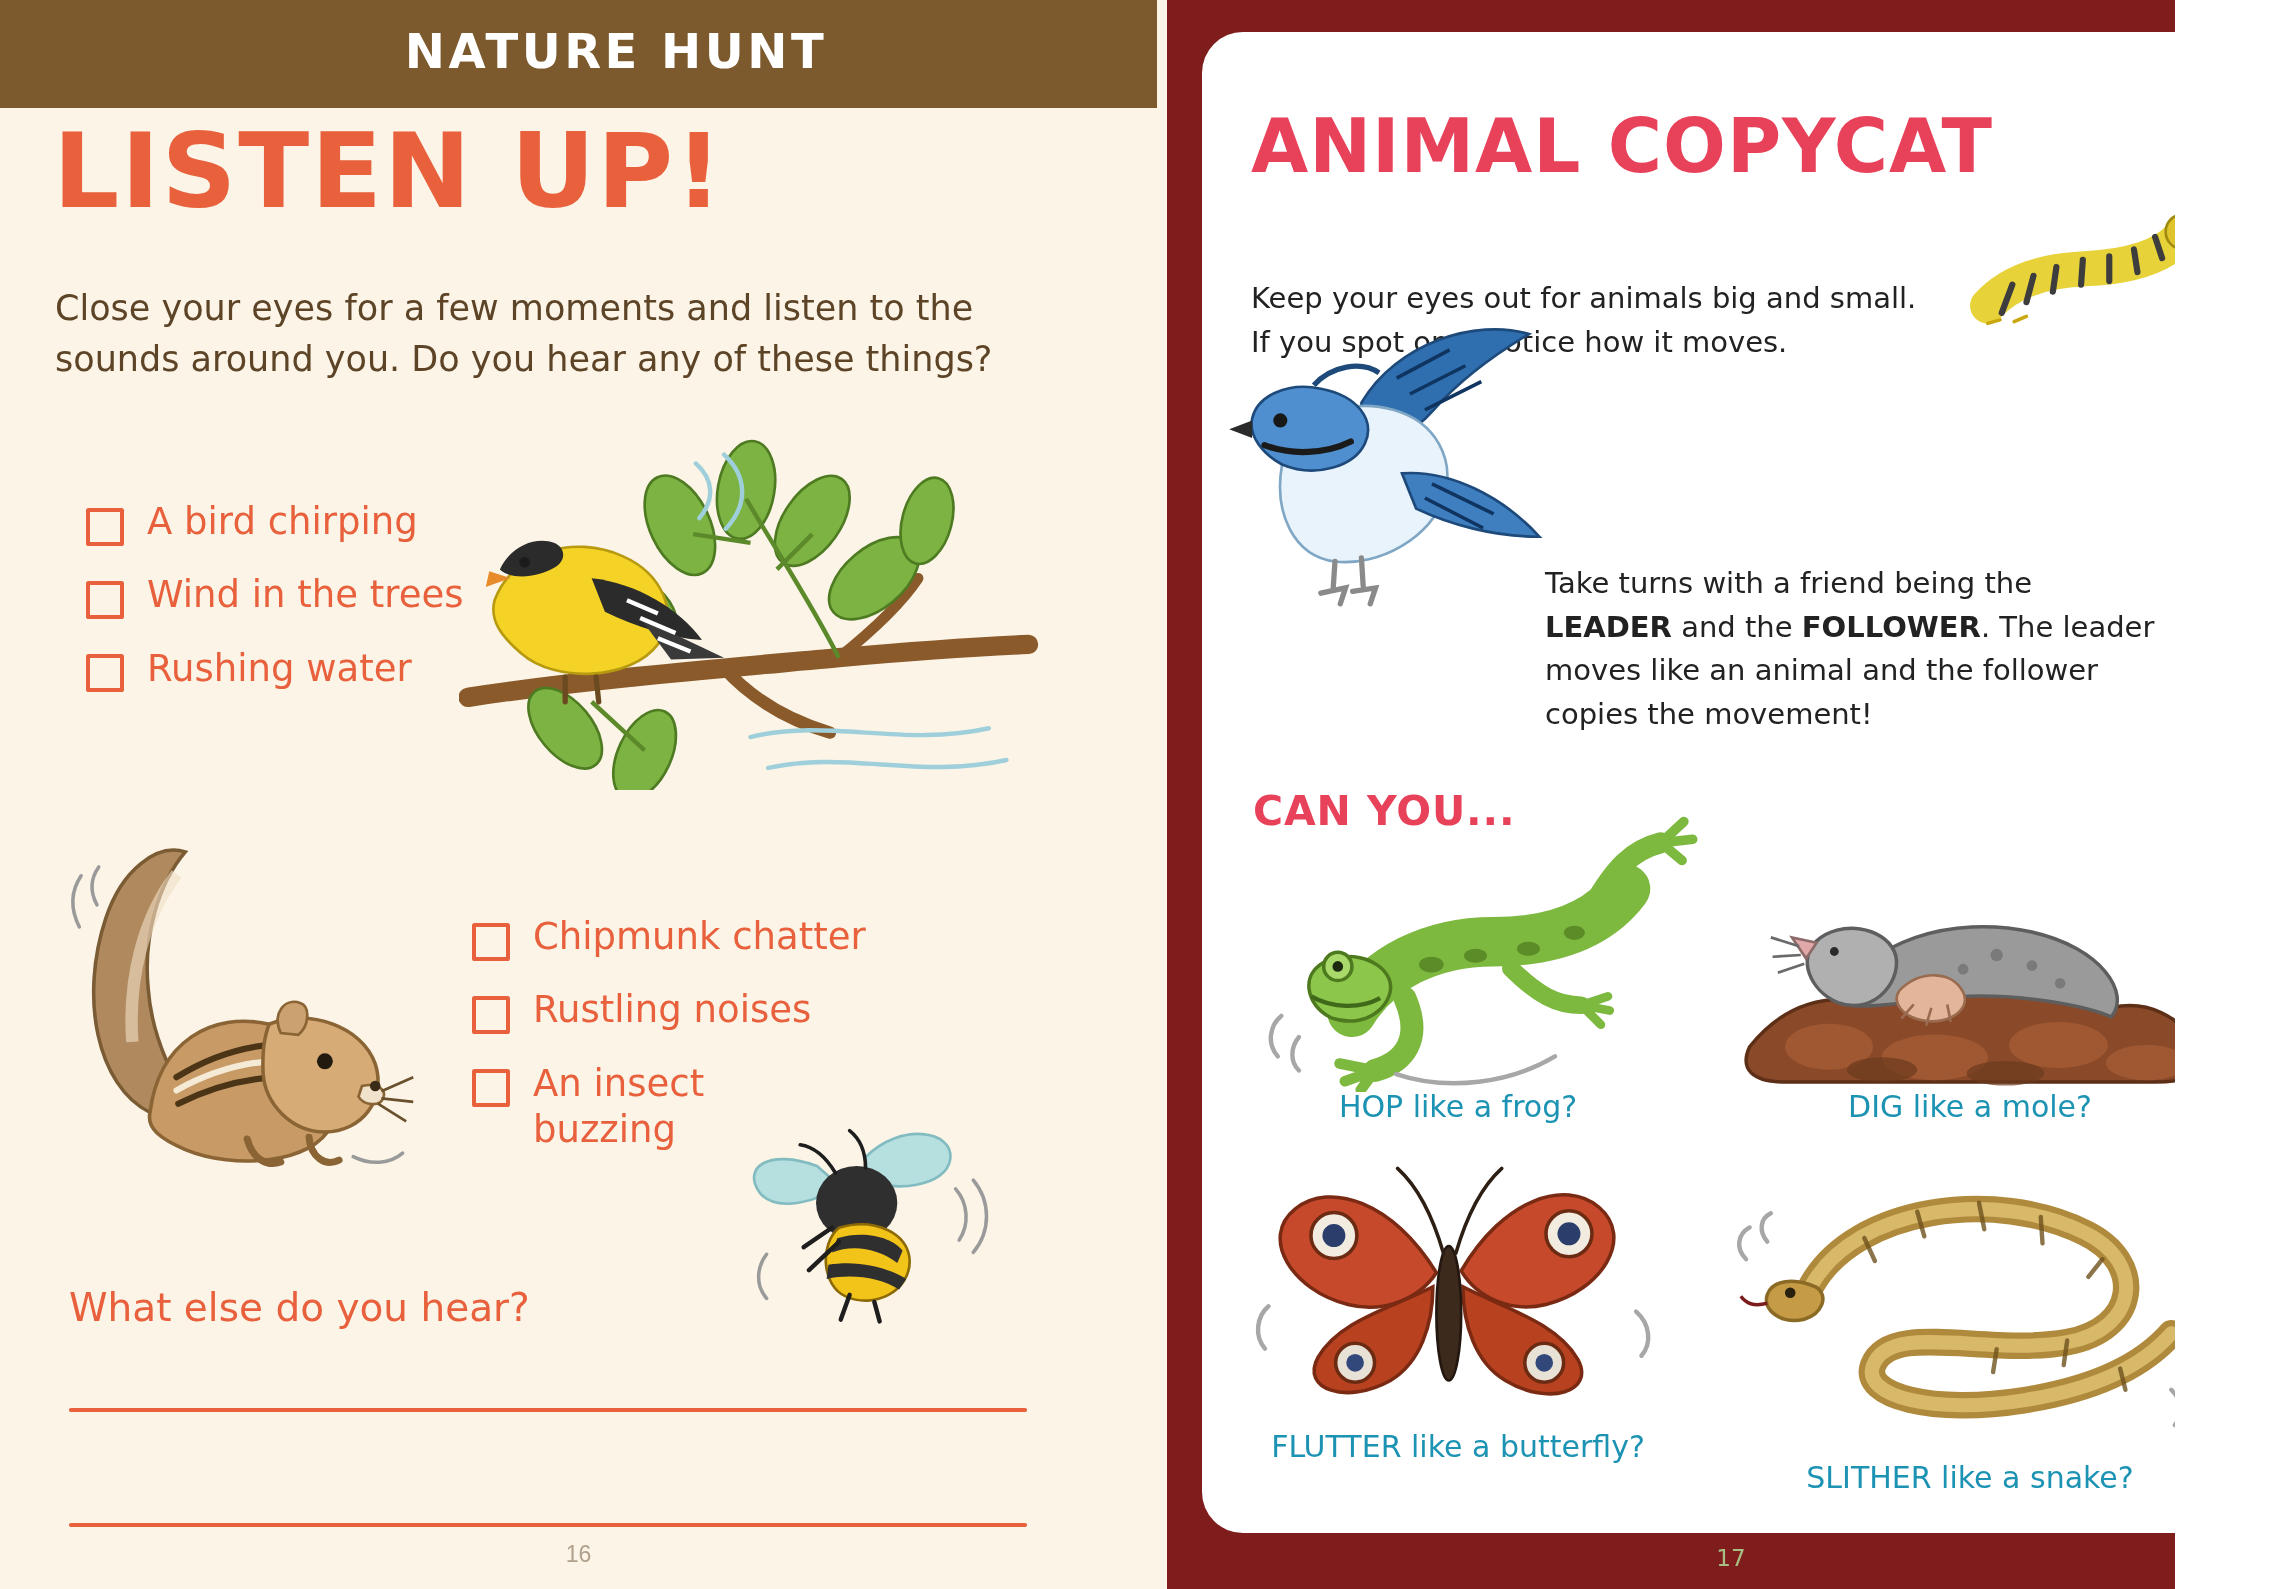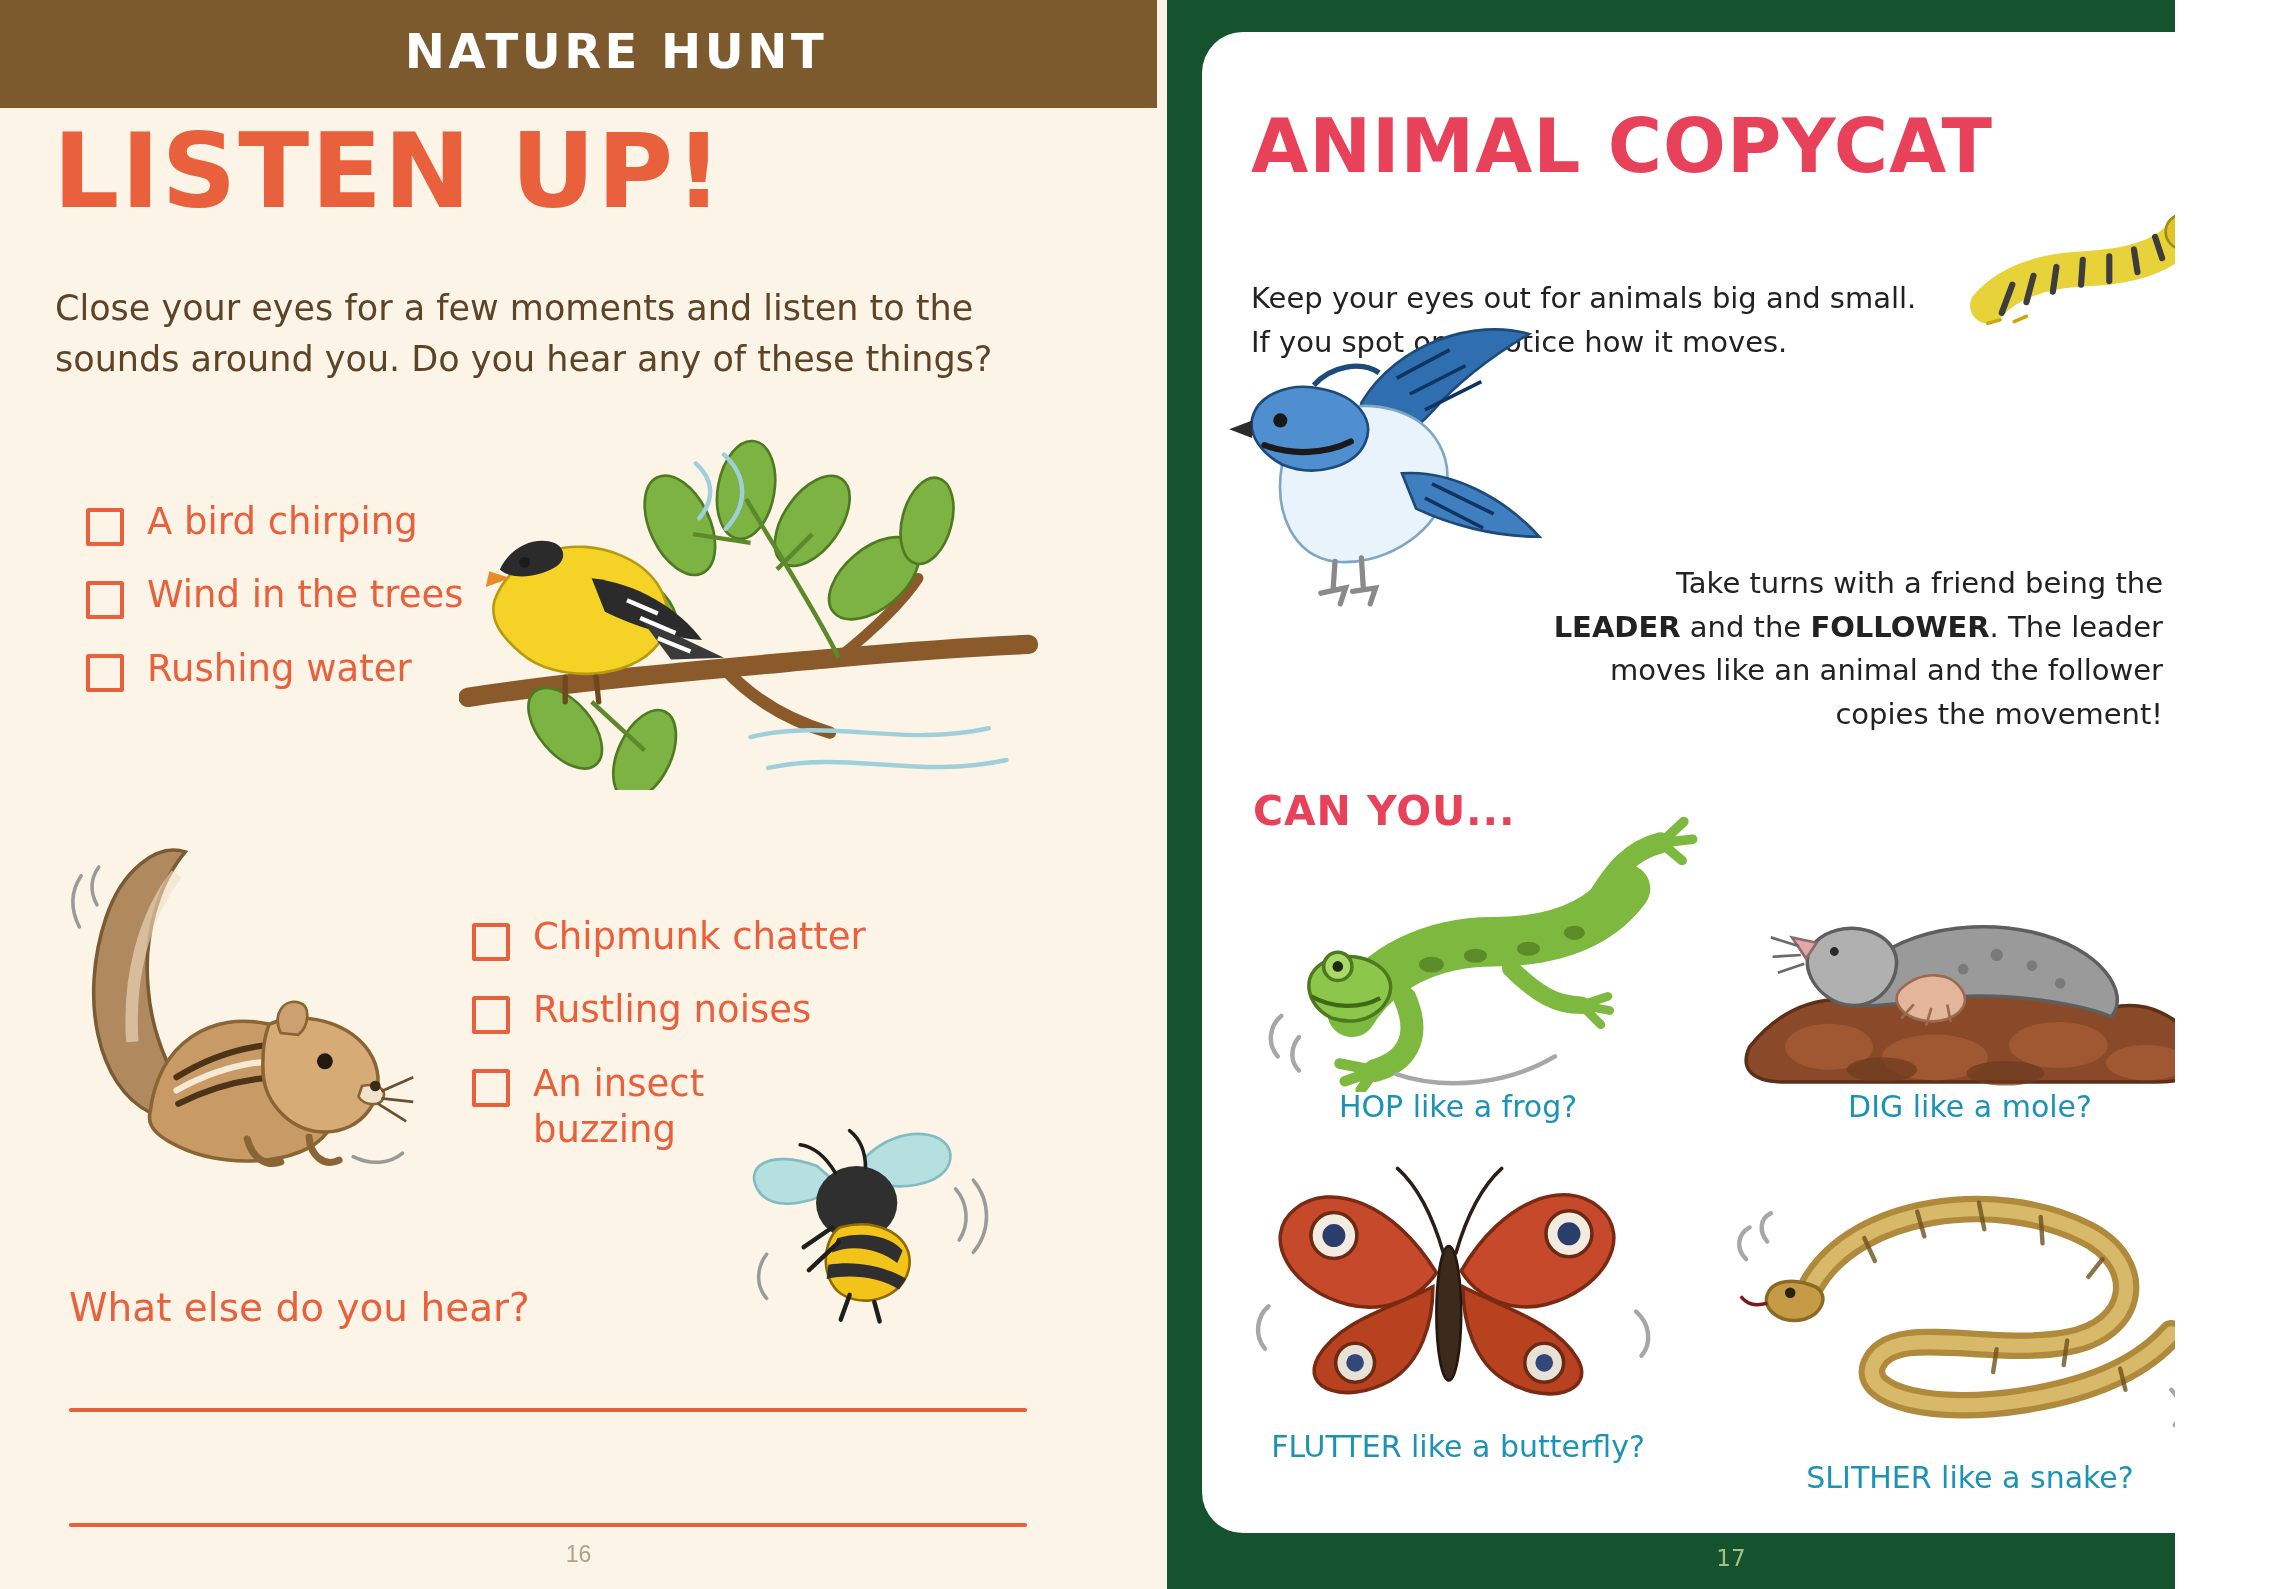--- a/index.html
+++ b/index.html
@@ -123,21 +123,21 @@
     font-size: 23px;
     color: #b0a08c;
     font-family: Liberation Sans, sans-serif;
   }
 
   
   .page-right {
     position: relative;
     width: 1008px;
     height: 1589px;
-    background: #14532d;
+    background: #7f1d1d;
     overflow: hidden;
   }
   .card {
     position: absolute;
     left: 35px;
     top: 32px;
     width: 1059px;
     height: 1501px;
     background: #ffffff;
     border-radius: 41px;
@@ -185,21 +185,20 @@
   }
   .right-p3 {
     position: absolute;
     left: 343px;
     top: 530px;
     width: 618px;
     font-family: "DejaVu Sans", sans-serif;
     font-size: 29px;
     line-height: 1.5;
     color: #222222;
-    text-align: right;
   }
   .canyou {
     position: absolute;
     left: 51px;
     top: 755px;
     font-family: "DejaVu Sans", sans-serif;
     font-weight: bold;
     font-size: 41px;
     color: #e8415a;
     letter-spacing: 0.9px;

